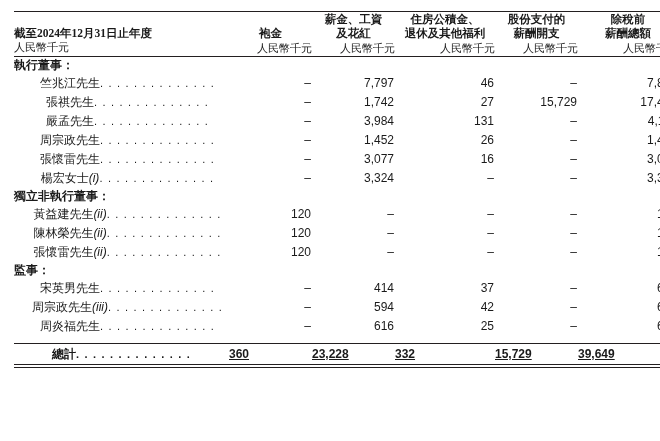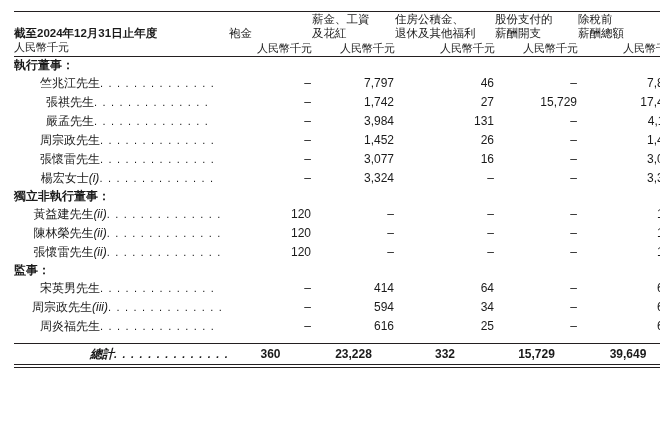--- a/index.html
+++ b/index.html
@@ -37,34 +37,35 @@
   col.c-num2 { width: 100px; }
 
   .rule-top td {
     border-bottom: 1px solid #231f20;
     height: 1px;
     font-size: 0;
     line-height: 0;
     padding: 0;
   }
   .hdr-cell {
-    text-align: left;
-    font-weight: normal;
+    text-align: center;
+    font-weight: bold;
     font-size: 11.5px;
     line-height: 14px;
     padding: 6px 1px 2px 1px;
     white-space: normal;
   }
   .hdr-left {
     text-align: left;
     font-weight: bold;
     font-size: 11.5px;
     line-height: 14px;
     padding: 6px 1px 2px 0;
     vertical-align: bottom;
+    font-family: Liberation Serif, serif;
   }
   .unit-cell {
     text-align: right;
     font-size: 11px;
     line-height: 14px;
     padding: 3px 1px 5px 1px;
     color: #1a1a1a;
   }
   .unit-left {
     text-align: left;
@@ -107,22 +108,22 @@
     line-height: 0;
     padding: 0;
   }
   .spacer-sm td { height: 6px; font-size: 0; line-height: 0; }
   .total td {
     font-weight: bold;
     font-size: 12px;
     line-height: 20px;
     padding: 3px 1px;
   }
-  .total td.name { text-align: right; padding-left: 0; font-style: italic; }
-  .total td.val { text-align: center; }
+  .total td.name { text-align: center; padding-left: 0; }
+  .total td.val { text-align: left; text-decoration: underline; }
   .rule-bottom td {
     border-bottom: 1px solid #231f20;
     border-top: 1px solid #231f20;
     height: 2px;
     font-size: 0;
     line-height: 0;
     padding: 0;
   }
 </style>
 </head>
@@ -242,29 +243,29 @@
         <td class="val">120</td>
       </tr>
 
       <tr class="section">
         <td colspan="6">監事：</td>
       </tr>
       <tr class="row">
         <td class="name"><span>宋英男先生</span><span class="dots">. . . . . . . . . . . . . .</span></td>
         <td class="val">–</td>
         <td class="val">414</td>
-        <td class="val">64</td>
+        <td class="val">37</td>
         <td class="val">–</td>
         <td class="val">679</td>
       </tr>
       <tr class="row">
         <td class="name"><span>周宗政先生</span><span class="ital">(iii)</span><span class="dots">. . . . . . . . . . . . . .</span></td>
         <td class="val">–</td>
         <td class="val">594</td>
-        <td class="val">34</td>
+        <td class="val">42</td>
         <td class="val">–</td>
         <td class="val">618</td>
       </tr>
       <tr class="row">
         <td class="name"><span>周炎福先生</span><span class="dots">. . . . . . . . . . . . . .</span></td>
         <td class="val">–</td>
         <td class="val">616</td>
         <td class="val">25</td>
         <td class="val">–</td>
         <td class="val">641</td>

